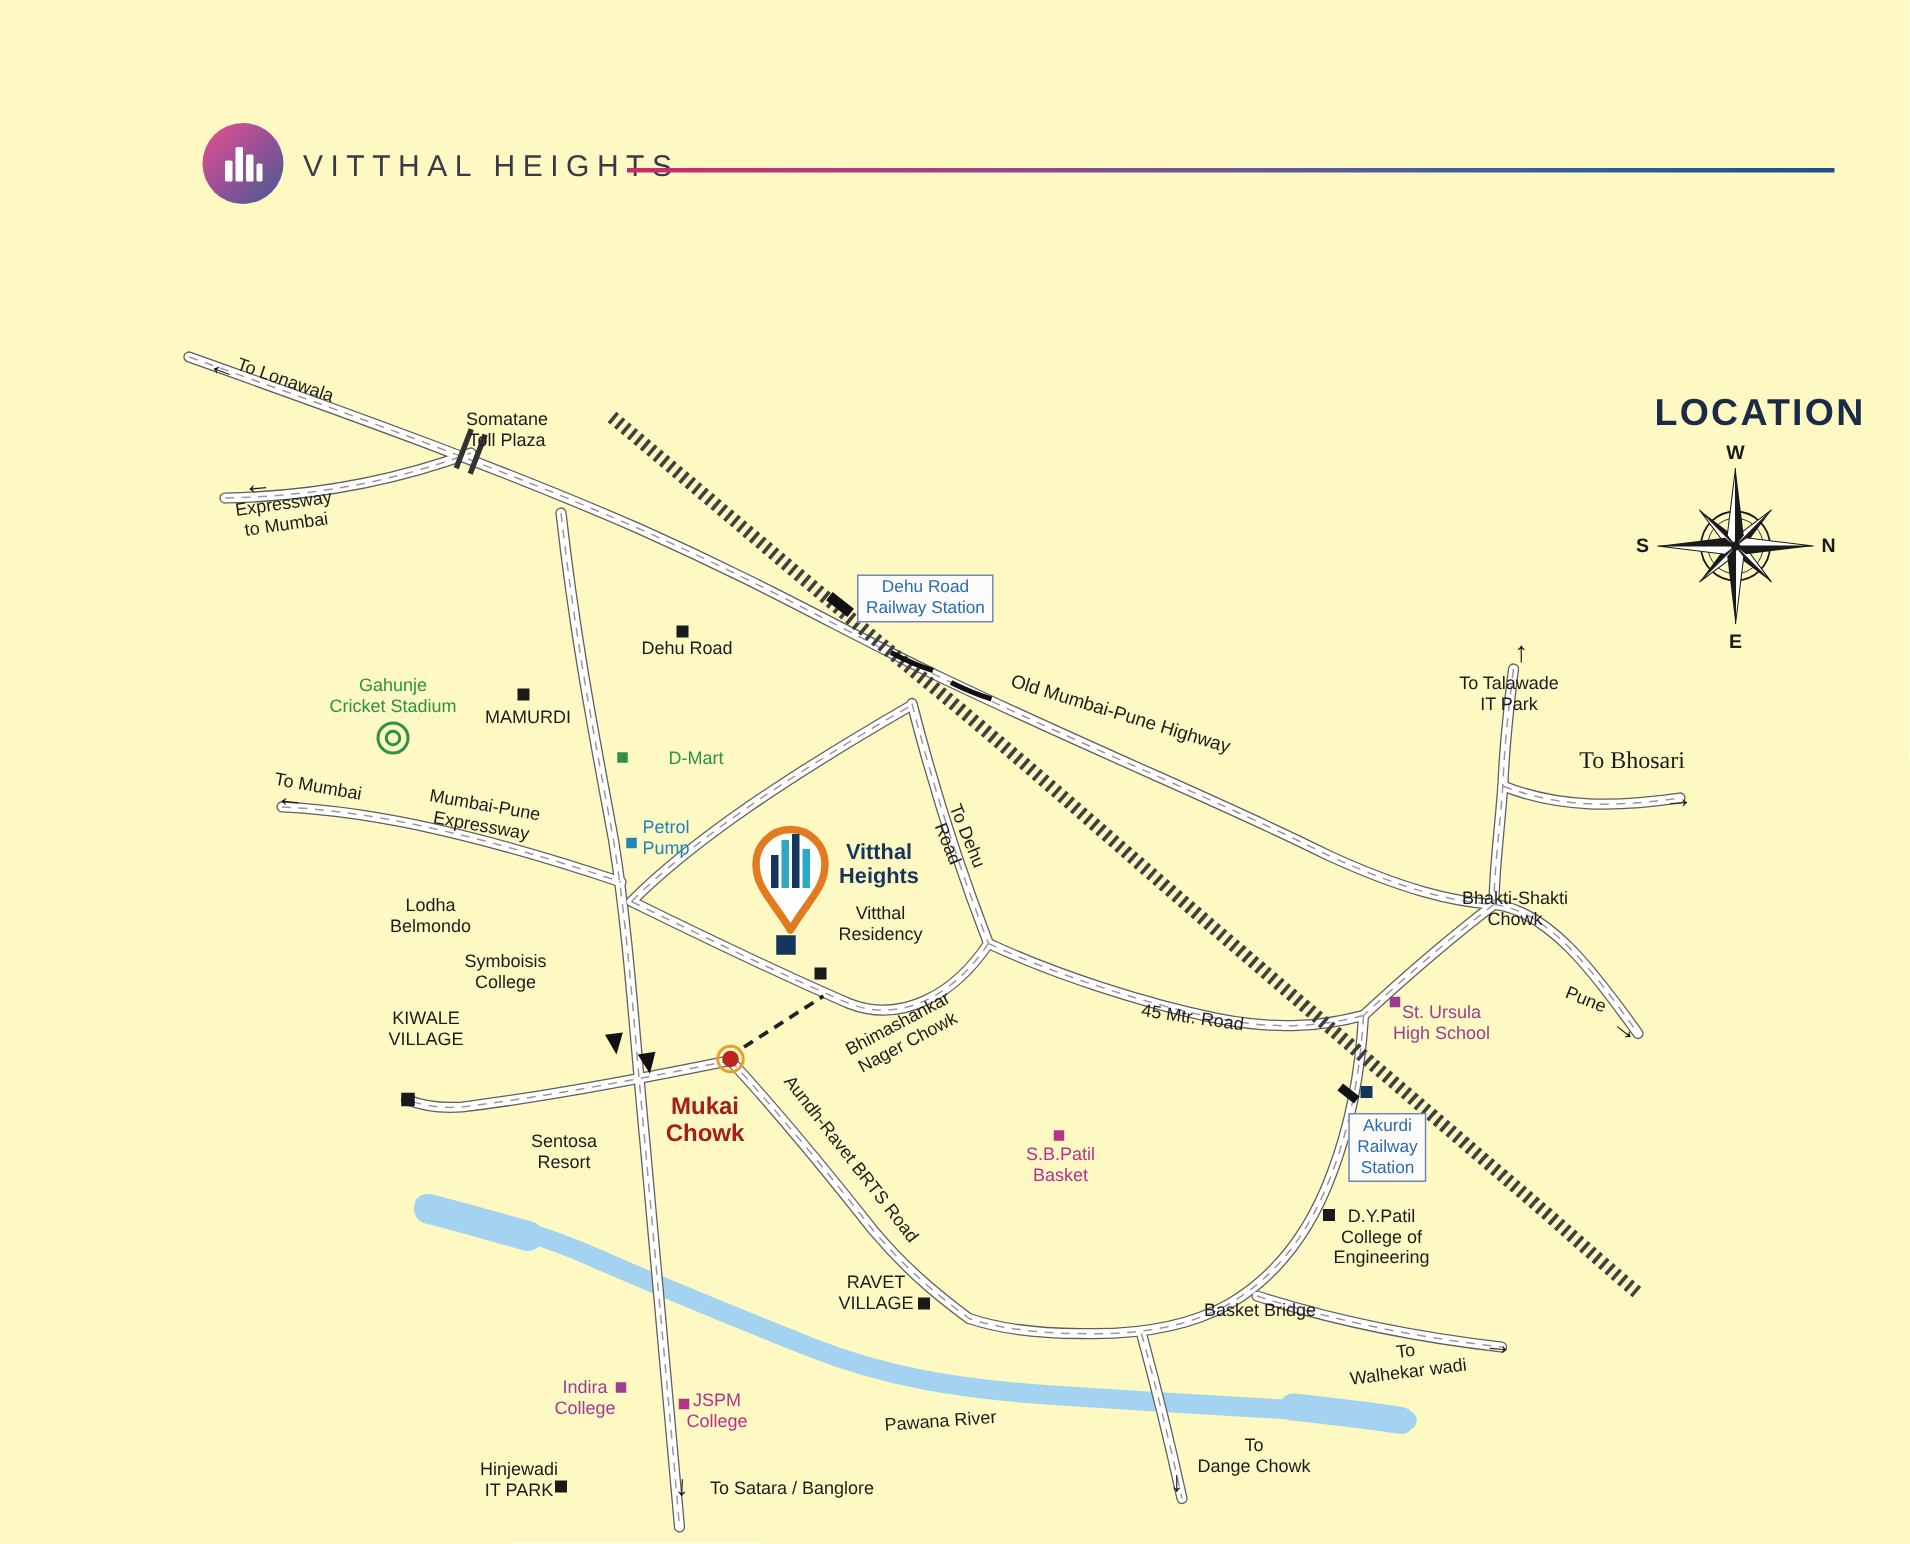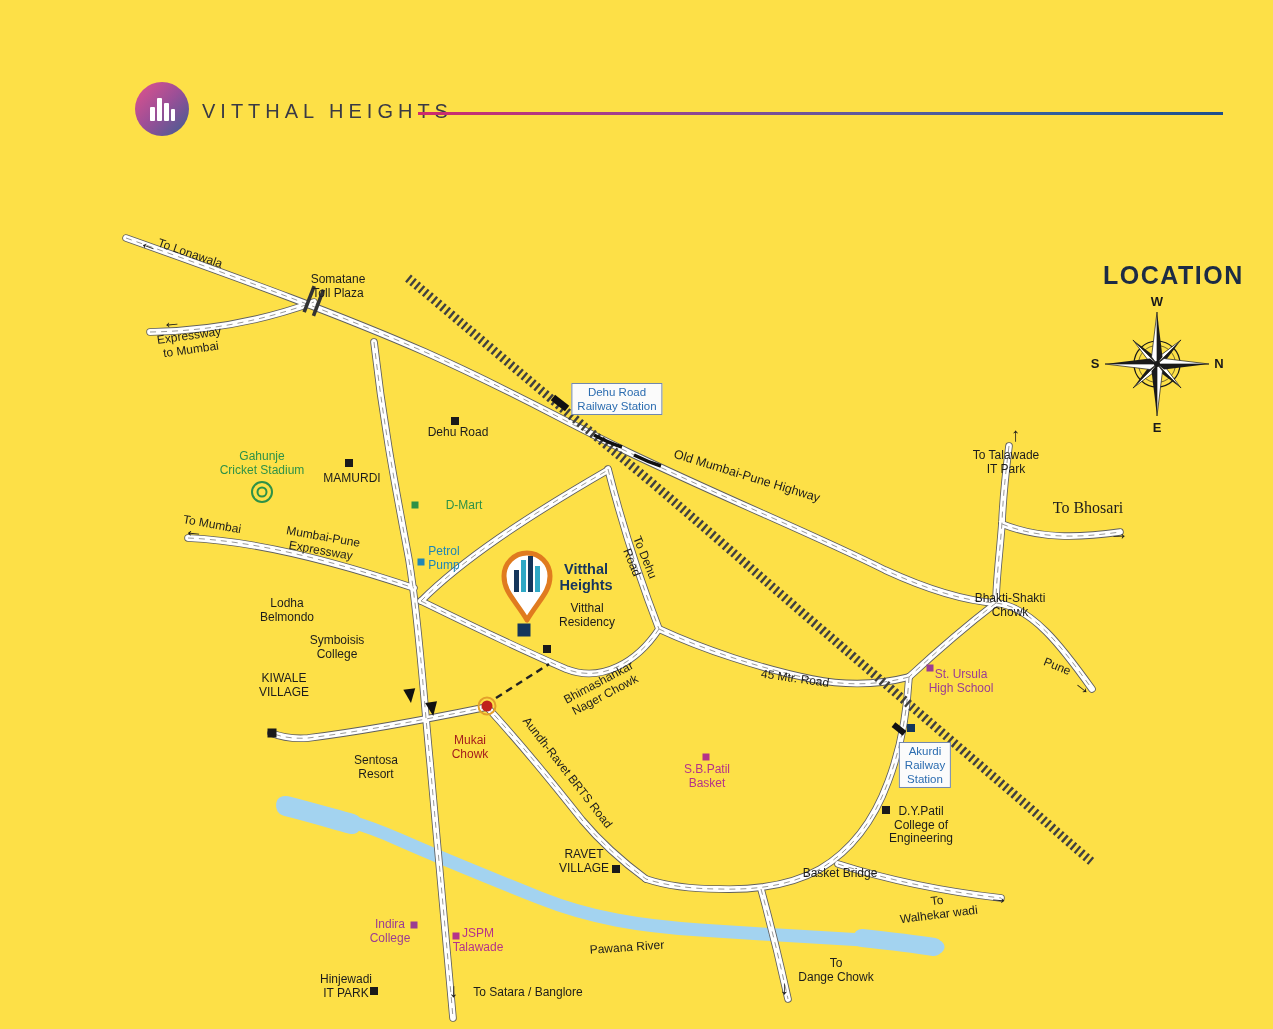--- a/index.html
+++ b/index.html
@@ -1,16 +1,16 @@
 <!DOCTYPE html>
 <html><head>
 <meta charset="utf-8">
 <style>
   html,body{margin:0;padding:0;background:#fff;}
-  .page{position:relative;width:1273px;height:1029px;background:#fde047;overflow:hidden;
+  .page{position:relative;width:1273px;height:1029px;background:#fef9c3;overflow:hidden;
         font-family:"Liberation Sans", sans-serif;}
   
   .logo-circle{position:absolute;left:134px;top:81px;width:56px;height:56px;}
   .brand-text{position:absolute;left:202px;top:100px;font-size:20px;letter-spacing:5px;
               color:#3a3a45;font-weight:500;}
   .grad-line{position:absolute;left:418px;top:112px;width:805px;height:3px;
              background:linear-gradient(90deg,#cf2b6b 0%,#a23f8d 25%,#5f5a9c 55%,#2f5f9c 80%,#1d4f8c 100%);}
   .location-title{position:absolute;left:1103px;top:261px;font-size:25px;font-weight:800;
                   color:#1c2b45;letter-spacing:1.5px;}
   
@@ -246,42 +246,42 @@
       <div class="map-label" style="left: 284px; top: 686px; font-size: 12px; color: rgb(28, 28, 28);">KIWALE
 VILLAGE</div>
       <div class="map-label" style="left: 587px; top: 616px; font-size: 12px; color: rgb(28, 28, 28);">Vitthal
 Residency</div>
       <div class="map-label" style="left: 602px; top: 689px; --rot: -28deg; font-size: 12px; color: rgb(28, 28, 28);">Bhimashankar
 Nager Chowk</div>
       <div class="map-label" style="left: 795px; top: 679px; --rot: 8deg; font-size: 12px; color: rgb(28, 28, 28);">45 Mtr. Road</div>
       <div class="map-label" style="left: 1057px; top: 667px; --rot: 22deg; font-size: 12px; color: rgb(28, 28, 28);">Pune</div>
       <div class="map-label" style="left: 961px; top: 682px; font-size: 12px; color: rgb(155, 61, 146);">St. Ursula
 High School</div>
-      <div class="map-label" style="left: 470px; top: 748px; font-size: 12px; color: rgb(165, 29, 29); font-weight: 400;">Mukai
+      <div class="map-label" style="left: 470px; top: 748px; font-size: 16px; color: rgb(165, 29, 29); font-weight: 700;">Mukai
 Chowk</div>
       <div class="map-label" style="left: 567px; top: 773px; --rot: 52deg; font-size: 12px; color: rgb(28, 28, 28);">Aundh-Ravet BRTS Road</div>
       <div class="map-label" style="left: 707px; top: 777px; font-size: 12px; color: rgb(181, 51, 138);">S.B.Patil
 Basket</div>
       <div class="map-label boxed" style="left: 925px; top: 765px; font-size: 11.5px; color: rgb(43, 108, 176);">Akurdi
 Railway
 Station</div>
       <div class="map-label" style="left: 376px; top: 768px; font-size: 12px; color: rgb(28, 28, 28);">Sentosa
 Resort</div>
       <div class="map-label" style="left: 921px; top: 825px; font-size: 12px; color: rgb(28, 28, 28);">D.Y.Patil
 College of
 Engineering</div>
       <div class="map-label" style="left: 584px; top: 862px; font-size: 12px; color: rgb(28, 28, 28);">RAVET
 VILLAGE</div>
       <div class="map-label" style="left: 816px; top: 874px; font-size: 12px; color: rgb(28, 28, 28); padding-left: 48px;">Basket Bridge</div>
       <div class="map-label" style="left: 938px; top: 908px; --rot: -7deg; font-size: 12px; color: rgb(28, 28, 28);">To
 Walhekar wadi</div>
       <div class="map-label" style="left: 390px; top: 932px; font-size: 12px; color: rgb(155, 61, 146);">Indira
 College</div>
       <div class="map-label" style="left: 478px; top: 941px; font-size: 12px; color: rgb(181, 51, 138);">JSPM
-Talawade</div>
+College</div>
       <div class="map-label" style="left: 627px; top: 948px; --rot: -4deg; font-size: 12px; color: rgb(28, 28, 28);">Pawana River</div>
       <div class="map-label" style="left: 346px; top: 987px; font-size: 12px; color: rgb(28, 28, 28);">Hinjewadi
 IT PARK</div>
       <div class="map-label" style="left: 528px; top: 993px; font-size: 12px; color: rgb(28, 28, 28);">To Satara / Banglore</div>
       <div class="map-label" style="left: 836px; top: 971px; font-size: 12px; color: rgb(28, 28, 28);">To
 Dange Chowk</div>
       <div class="map-arrow" style="left: 147px; top: 250px; --rot: -160deg;">→</div>
       <div class="map-arrow" style="left: 172px; top: 328px; --rot: 175deg;">→</div>
       <div class="map-arrow" style="left: 193px; top: 537px; --rot: 186deg;">→</div>
       <div class="map-arrow" style="left: 1012px; top: 436px; --rot: -90deg;">→</div>

